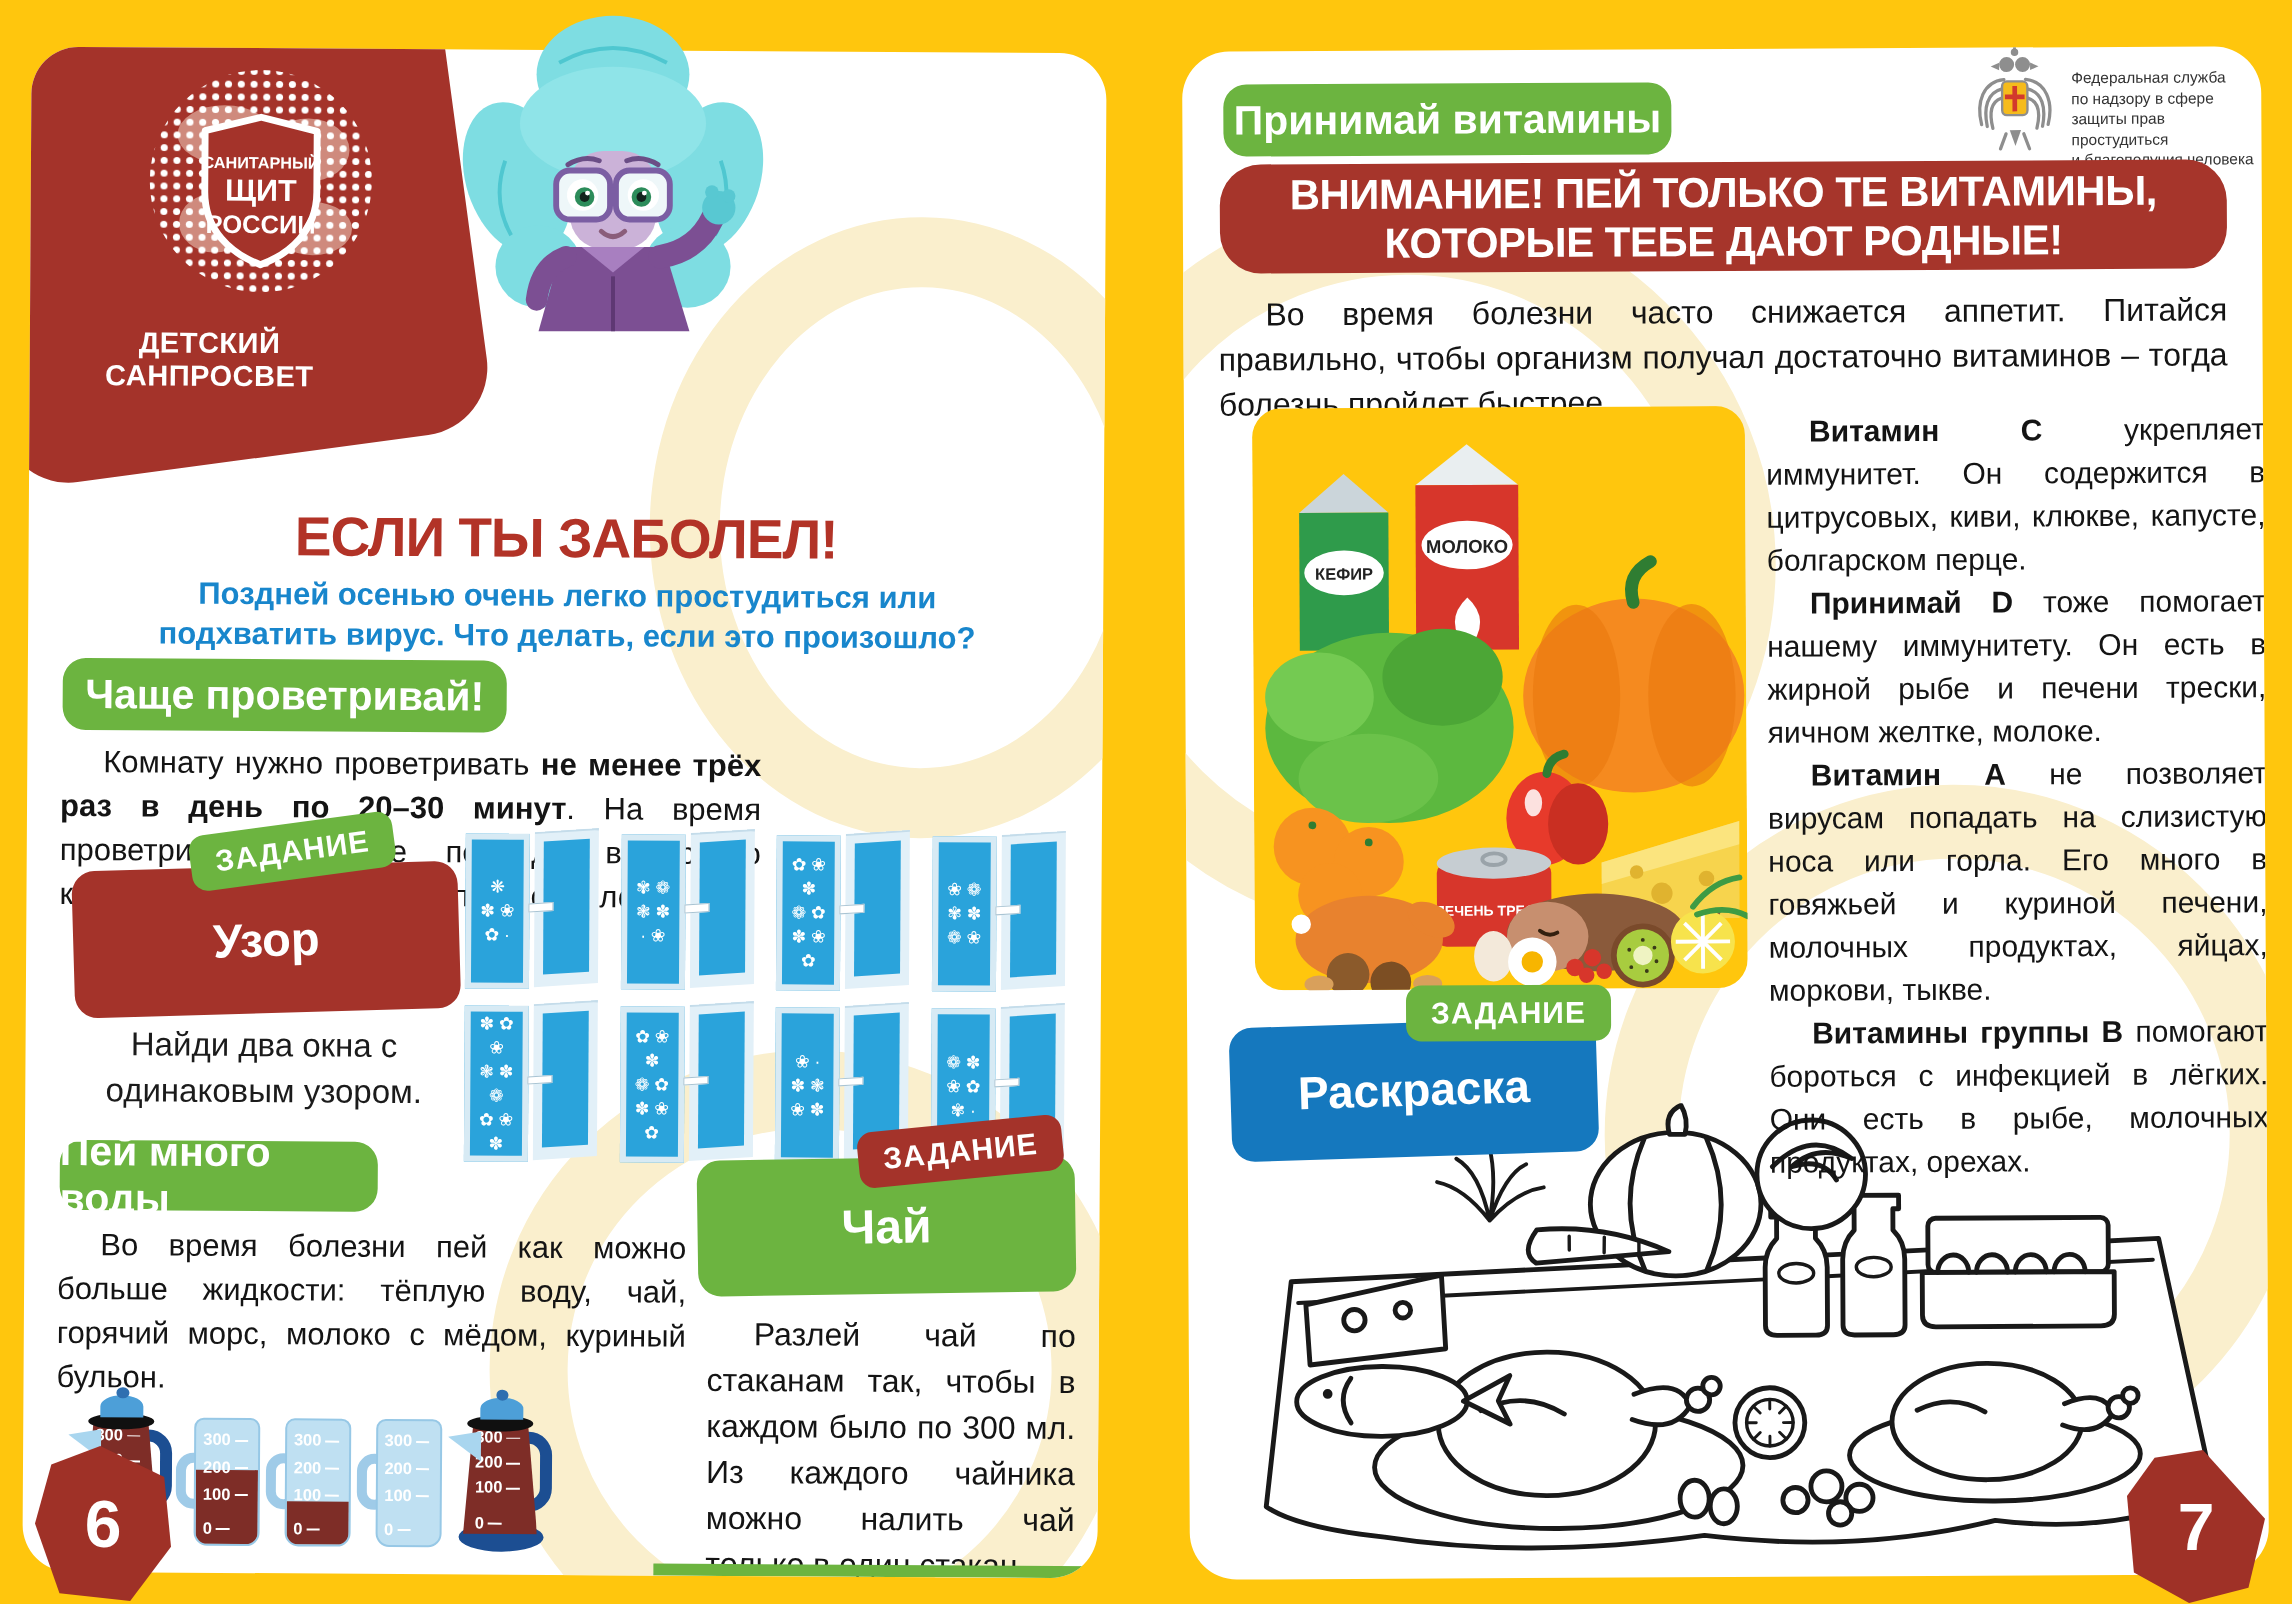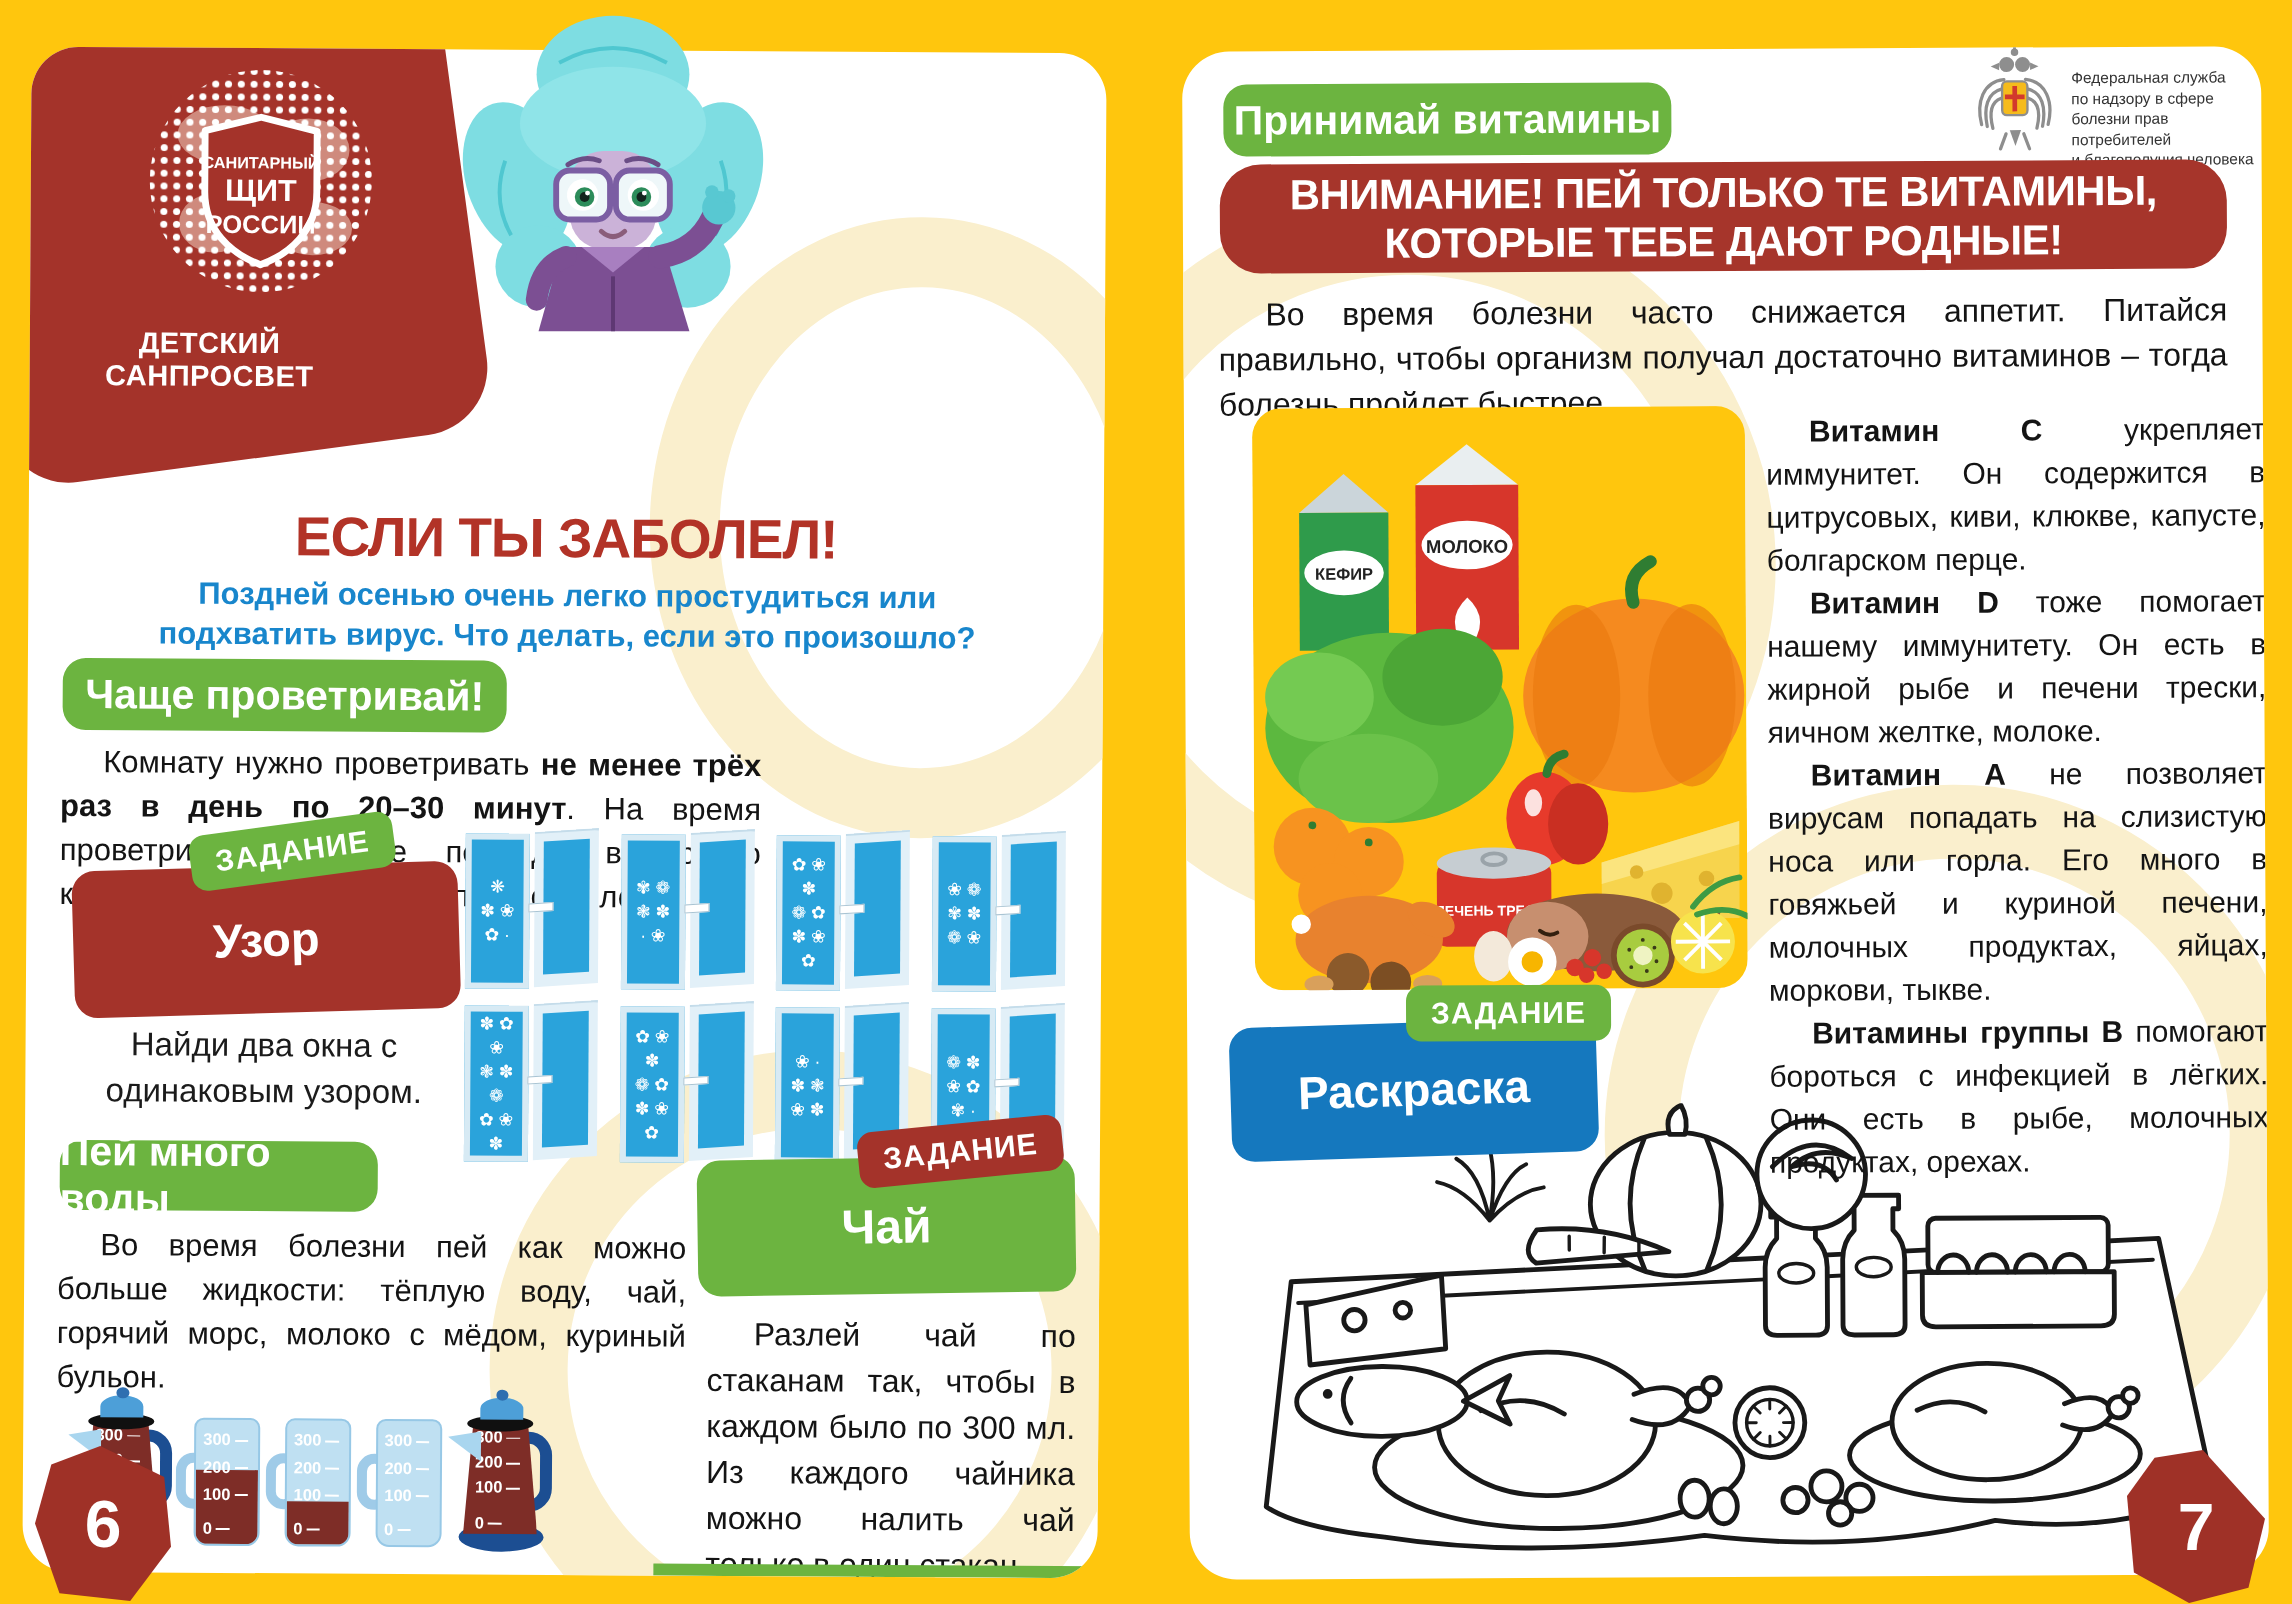--- a/index.html
+++ b/index.html
@@ -396,21 +396,21 @@
       <circle cx="47.5" cy="9" r="4"></circle>
         <rect x="46" y="1" width="3" height="6"></rect>
       <path d="M42,92 h12 l-6,17 Z"></path>
     </g>
     <rect x="34" y="40" width="27" height="36" rx="5" fill="#F5BB1C" stroke="#8E8E8E" stroke-width="2.5"></rect>
     <path d="M45,45 h5 v9 h8 v5 h-8 v13 h-5 v-13 h-8 v-5 h8 Z" fill="#D2392C"></path>
   </svg>
   <div id="agency-text">
     <div>Федеральная служба</div>
     <div>по надзору в сфере</div>
-    <div>болезни прав потребителей</div>
+    <div>защиты прав простудиться</div>
     <div>и благополучия человека</div>
   </div>
 
   <div id="warning">
     <div>ВНИМАНИЕ! ПЕЙ ТОЛЬКО ТЕ ВИТАМИНЫ,</div>
     <div>КОТОРЫЕ ТЕБЕ ДАЮТ РОДНЫЕ!</div>
   </div>
 
   <p class="body-text" id="rp-intro">Во время болезни часто снижается аппетит. Питайся правильно, чтобы организм получал достаточно витаминов – тогда болезнь пройдет быстрее.</p>
 
@@ -534,21 +534,21 @@
     </g>
 
     <g stroke="#3E9B44" stroke-width="6" fill="none" stroke-linecap="round">
       <path d="M452,516 q20,-26 48,-30"></path>
         <path d="M456,524 q30,-10 52,2"></path>
     </g>
   </svg>
 
   <div id="vitamins">
     <p><b>Витамин C</b><span> укрепляет иммунитет. Он содержится в цитрусовых, киви, клюкве, капусте, болгарском перце.</span></p>
-    <p><b>Витамин D</b><span> тоже помогает нашему иммунитету. Он есть в жирной рыбе и печени трески, яичном желтке, молоке.</span></p>
+    <p><b>Принимай D</b><span> тоже помогает нашему иммунитету. Он есть в жирной рыбе и печени трески, яичном желтке, молоке.</span></p>
     <p><b>Витамин A</b><span> не позволяет вирусам попадать на слизистую носа или горла. Его много в говяжьей и куриной печени, молочных продуктах, яйцах, моркови, тыкве.</span></p>
     <p><b>Витамины группы B</b><span> помогают бороться с инфекцией в лёгких. Они есть в рыбе, молочных продуктах, орехах.</span></p>
   </div>
 
   <div class="zbadge green" id="coloring-badge">ЗАДАНИЕ</div>
   <div class="task-card" id="coloring-card">Раскраска</div>
 
   <svg id="coloring-art" viewBox="0 0 1042 490">
     <g stroke="#191919" stroke-width="5" fill="#ffffff" stroke-linejoin="round" stroke-linecap="round">
 

